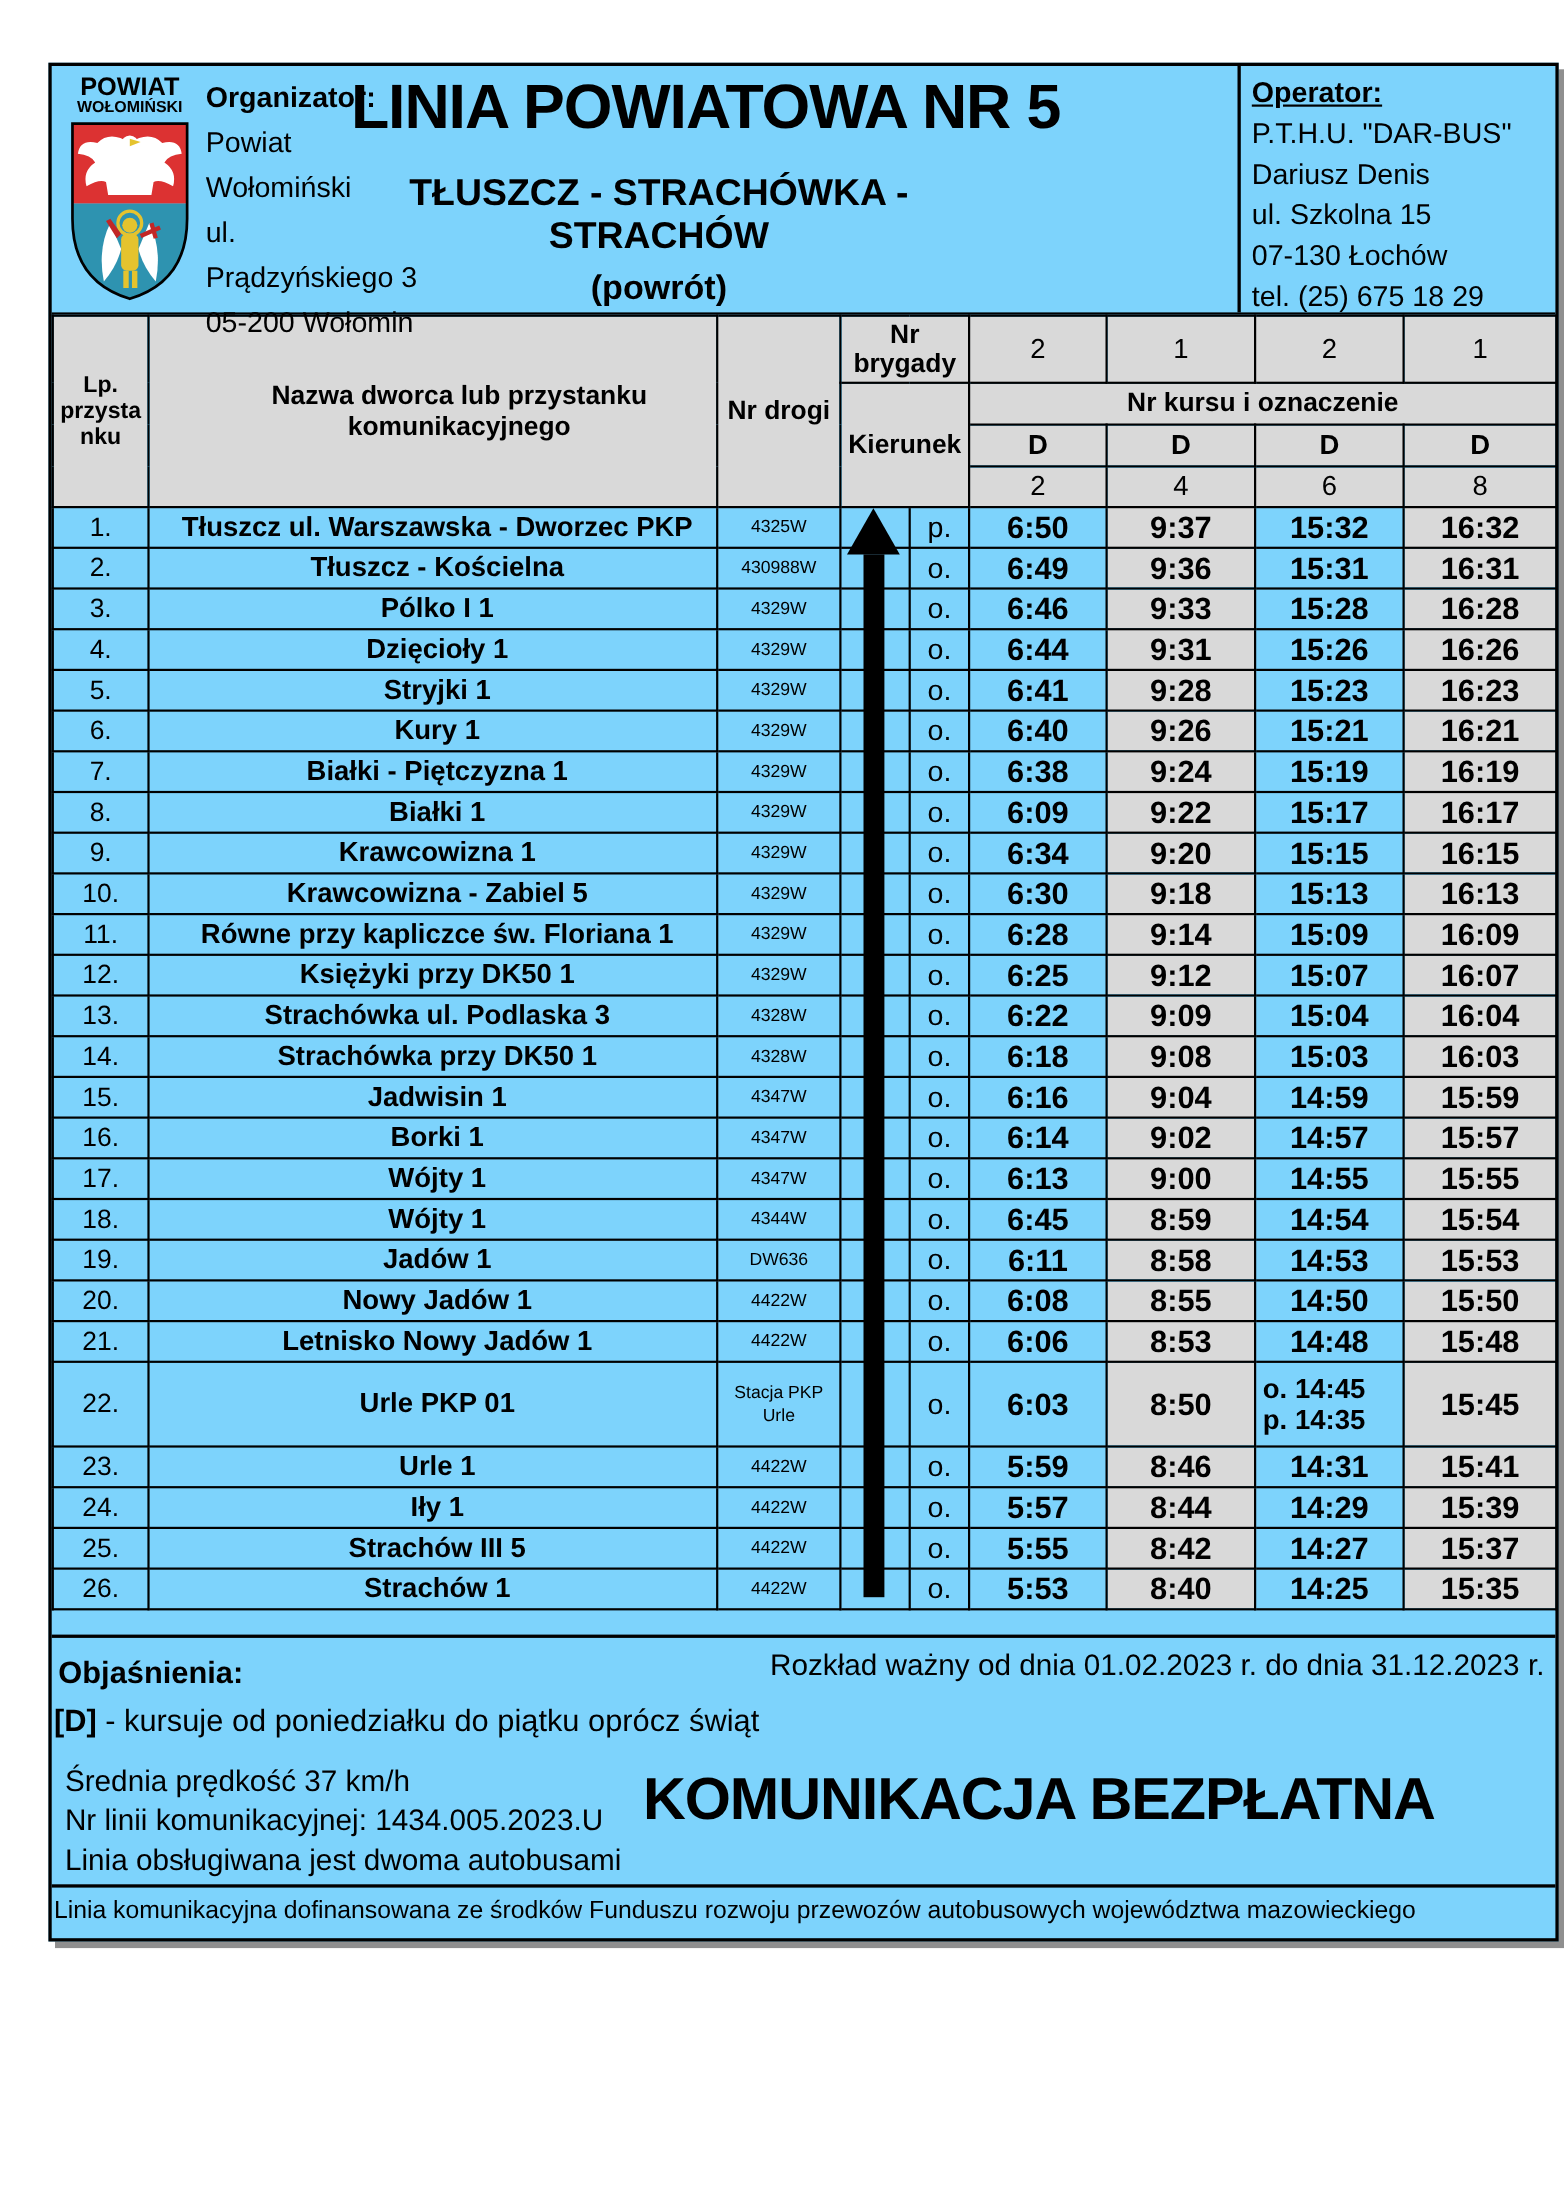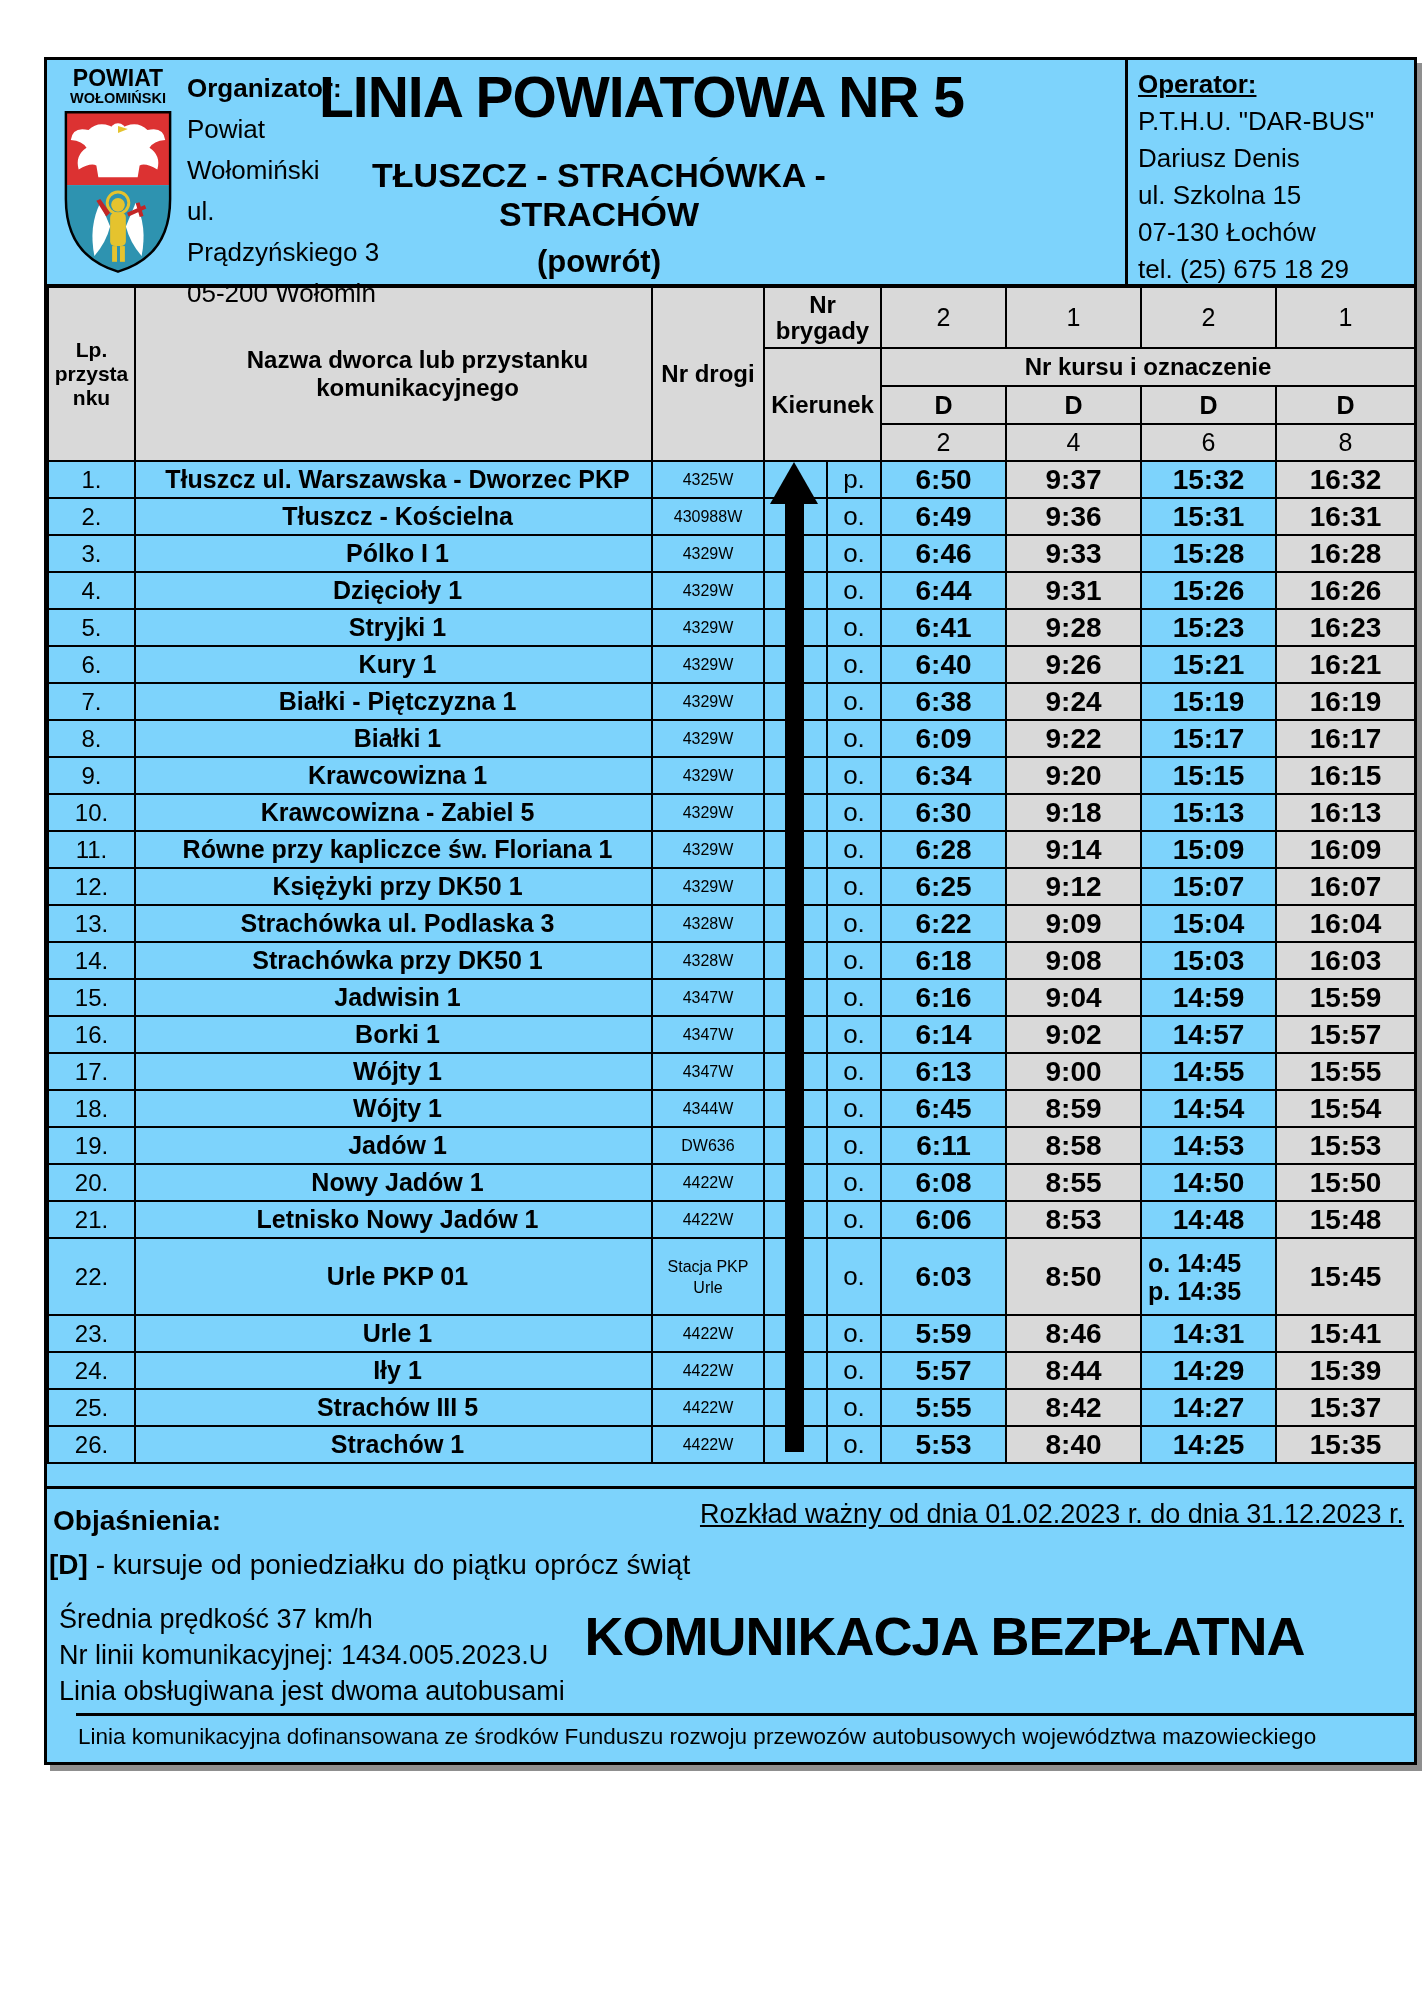--- a/index.html
+++ b/index.html
@@ -55,28 +55,28 @@
   td.c-time.two-line { font-size:25px; line-height:28px; text-align:left; padding-left:6px; }
   
   .dir-arrow { position:absolute; left:722px; top:402px; width:50px; height:990px;
                display:flex; flex-direction:column; align-items:center; pointer-events:none; }
   .arrow-head { width:0; height:0; border-left:24px solid transparent;
                 border-right:24px solid transparent; border-bottom:42px solid #000; }
   .arrow-shaft { width:19px; flex:1; background:#000; }
   
   .band { height:25px; border-bottom:3px solid #000; }
   .footer { position:relative; height:224px; }
-  .valid-note { position:absolute; top:10px; left:0; right:10px; text-align:right; font-size:27px;text-decoration:underline; }
+  .valid-note { position:absolute; top:10px; left:0; right:10px; text-align:right; font-size:27px; }
   .obj-label { position:absolute; top:16px; left:6px; font-weight:bold; font-size:28px; }
   .d-line { position:absolute; top:60px; left:2px; font-size:28px; }
   .d-line b { font-weight:bold; }
   .stats { position:absolute; top:112px; left:12px; font-size:27px; line-height:36px; }
   .free-note { position:absolute; top:116px; left:430px; width:935px; text-align:center;
                font-weight:bold; font-size:54px; letter-spacing:-1px; }
-  .bottom-note { border-top:3px solid #000; font-size:22.5px; padding:8px 2px 12px 2px;margin-left:29px; }
+  .bottom-note { border-top:3px solid #000; font-size:22.5px; padding:8px 2px 12px 2px; }
 </style>
 </head>
 <body>
 
 <div class="page">
 
   <div class="top-header">
     <div class="crest-box">
       <div class="crest-title">POWIAT</div>
       <div class="crest-sub">WOŁOMIŃSKI</div>

